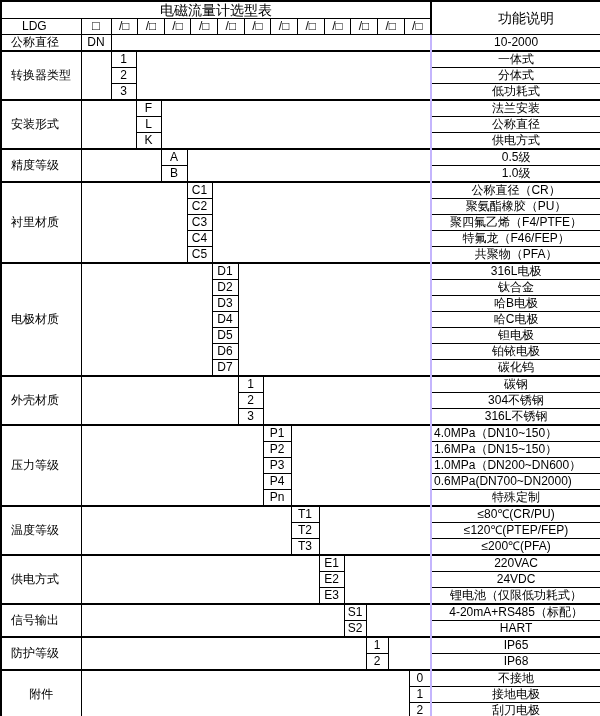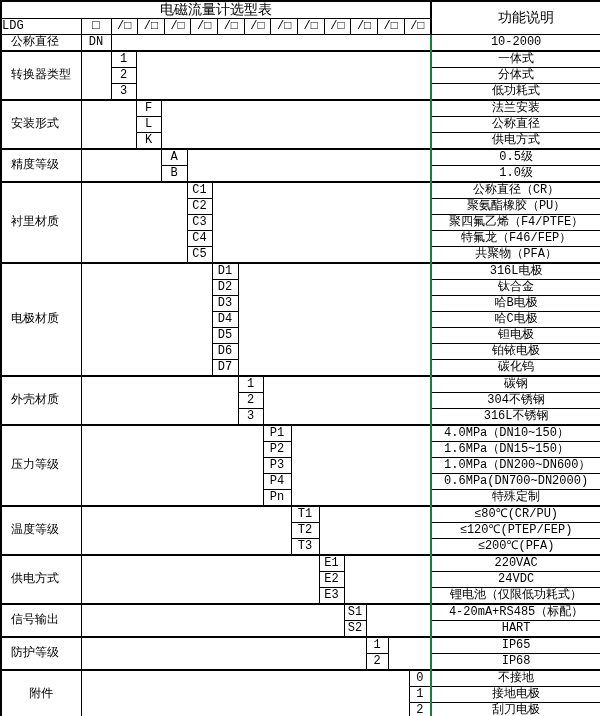--- a/index.html
+++ b/index.html
@@ -1,36 +1,36 @@
 <!DOCTYPE html>
 <html><head>
 <meta charset="utf-8">
 <style>
   html,body{margin:0;padding:0;background:#ffffff;}
   .sheet{width:600px;height:716px;background:#fff;box-sizing:border-box;
-    font-family:Liberation Mono, monospace;color:#000;}
+    font-family:Liberation Sans, sans-serif;color:#000;}
   table.sel{width:600px;height:716px;border-collapse:collapse;table-layout:fixed;
     border:2px solid #000;}
   td{border:1px solid #000;padding:0;margin:0;font-size:12px;line-height:1.15;
     overflow:hidden;white-space:nowrap;height:15px;vertical-align:middle;
     text-align:center;}
   td.title{font-size:14px;text-align:center;height:16px;}
   td.fhdr{font-size:14px;text-align:center;border-left:2px solid #000;padding-left:20px;}
   td.cat{text-align:left;padding-left:9px;}
   td.cat.ctr{text-align:center;padding-left:0;}
-  td.desc{border-left:2px solid #15803d;}
-  td.desc.left{text-align:left;padding-left:12px;}
+  td.desc{border-left:2px solid #c4b5fd;}
+  td.desc.left{text-align:left;padding-left:2px;}
   tr.sec td{border-top:2px solid #000;}
   td.boxcell{font-size:13px;}
   td.slots{padding:0;}
   .slotwrap{display:flex;width:100%;height:100%;align-items:stretch;}
   .slot{flex:1 1 0;display:flex;align-items:center;justify-content:center;
     font-size:12px;}
   .slot + .slot{border-left:1px solid #000;}
-  td.ldgname{text-align:left;padding-left:0;margin-top:6px;}
+  td.ldgname{text-align:left;padding-left:20px;margin-top:6px;}
 </style>
 </head>
 <body>
 
 <div class="sheet">
 <table class="sel">
   <colgroup>
     <col style="width:80px">
         <col style="width:30px">
     <col style="width:25px">

